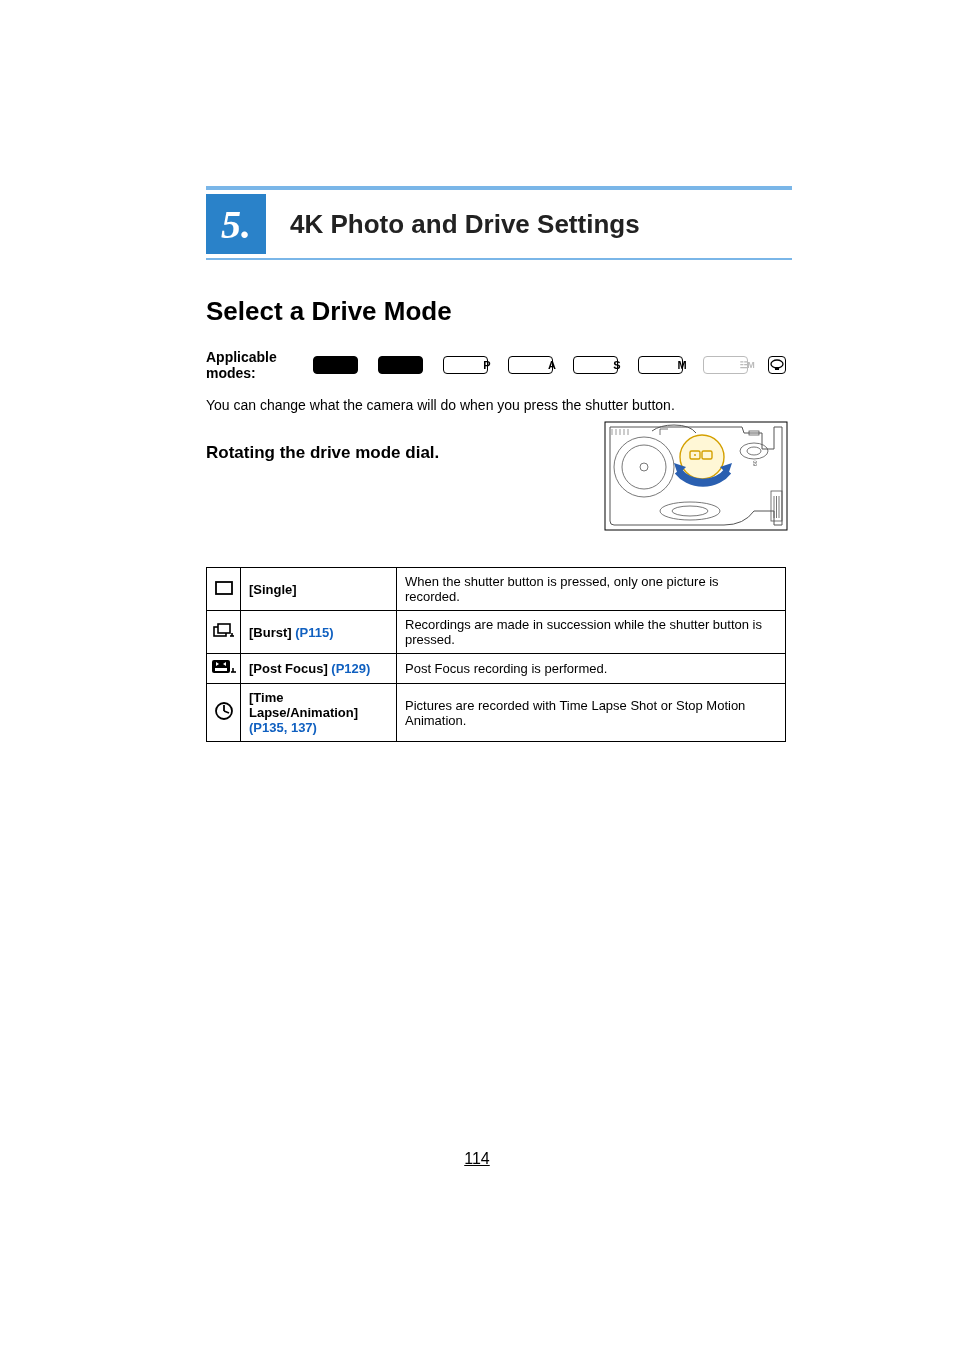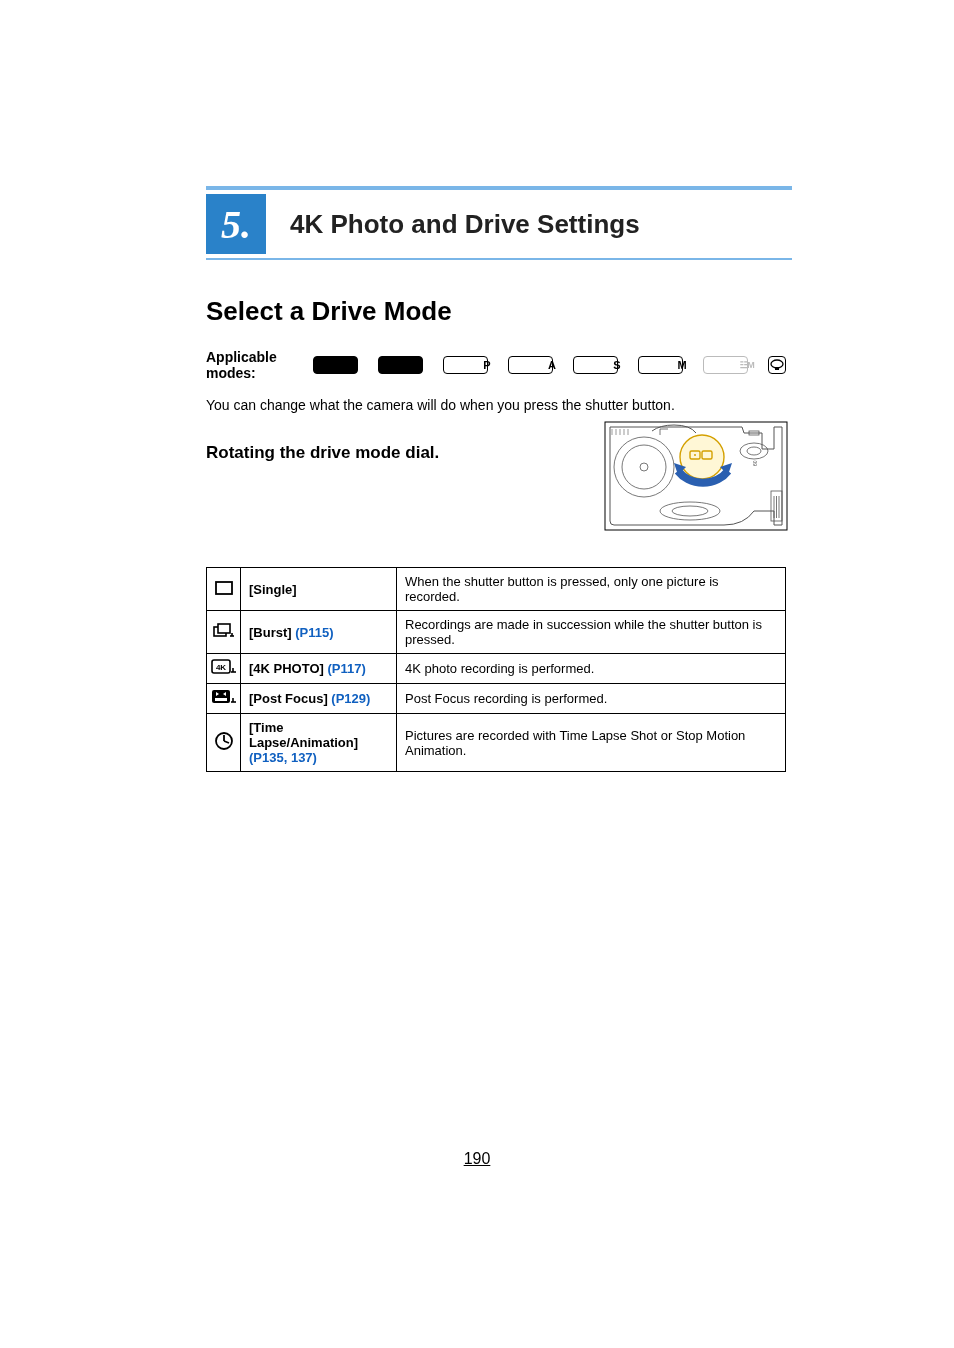--- a/index.html
+++ b/index.html
@@ -95,30 +95,20 @@
                 <rect x="2" y="5" width="12" height="9" fill="none" stroke="#000" stroke-width="1.6"></rect>
                 <rect x="6" y="2" width="12" height="9" fill="#fff" stroke="#000" stroke-width="1.6"></rect>
                 <line x1="18" y1="14" x2="22" y2="14" stroke="#000" stroke-width="1.6"></line>
                 <line x1="20" y1="11" x2="20" y2="14" stroke="#000" stroke-width="1.6"></line>
               </svg></td>
         <td class="label-cell"><span>[Burst] </span><span class="link">(P115)</span></td>
         <td>Recordings are made in succession while the shutter button is pressed.</td>
       </tr>
       <tr>
         <td class="icon-cell"><svg width="26" height="18" viewBox="0 0 26 18">
-                <rect x="1" y="2" width="18" height="13" rx="2" fill="none" stroke="#000" stroke-width="1.6"></rect>
-                <text x="10" y="12" text-anchor="middle" font-size="8" font-weight="700">4K</text>
-                <line x1="20" y1="14" x2="25" y2="14" stroke="#000" stroke-width="1.6"></line>
-                <line x1="22" y1="10" x2="22" y2="14" stroke="#000" stroke-width="1.6"></line>
-              </svg></td>
-        <td class="label-cell"><span>[4K PHOTO] </span><span class="link">(P117)</span></td>
-        <td>4K photo recording is performed.</td>
-      </tr>
-      <tr>
-        <td class="icon-cell"><svg width="26" height="18" viewBox="0 0 26 18">
                 <rect x="1" y="2" width="18" height="13" rx="2" fill="#000"></rect>
                 <path d="M5 4 L8 6 L5 8 Z M15 4 L12 6 L15 8 Z" fill="#fff"></path>
                 <rect x="4" y="10" width="12" height="3" fill="#fff"></rect>
                 <line x1="20" y1="14" x2="25" y2="14" stroke="#000" stroke-width="1.6"></line>
                 <line x1="22" y1="10" x2="22" y2="14" stroke="#000" stroke-width="1.6"></line>
               </svg></td>
         <td class="label-cell"><span>[Post Focus] </span><span class="link">(P129)</span></td>
         <td>Post Focus recording is performed.</td>
       </tr>
       <tr>
@@ -172,15 +162,15 @@
 
     <ellipse cx="150" cy="30" rx="14" ry="8" fill="none" stroke="#555" stroke-width="0.8"></ellipse>
     <ellipse cx="150" cy="30" rx="7" ry="4" fill="none" stroke="#555" stroke-width="0.8"></ellipse>
     <rect x="145" y="10" width="10" height="4" fill="none" stroke="#555" stroke-width="0.8"></rect>
     <text x="153" y="45" font-size="5" fill="#555" transform="rotate(-90 153 45)">60</text>
 
     <ellipse cx="86" cy="90" rx="30" ry="9" fill="none" stroke="#555" stroke-width="0.8"></ellipse>
     <ellipse cx="86" cy="90" rx="18" ry="5" fill="none" stroke="#555" stroke-width="0.8"></ellipse>
   </svg>
 
-  <div class="page-num">190</div>
+  <div class="page-num">114</div>
 
 </div>
 
 </body></html>

